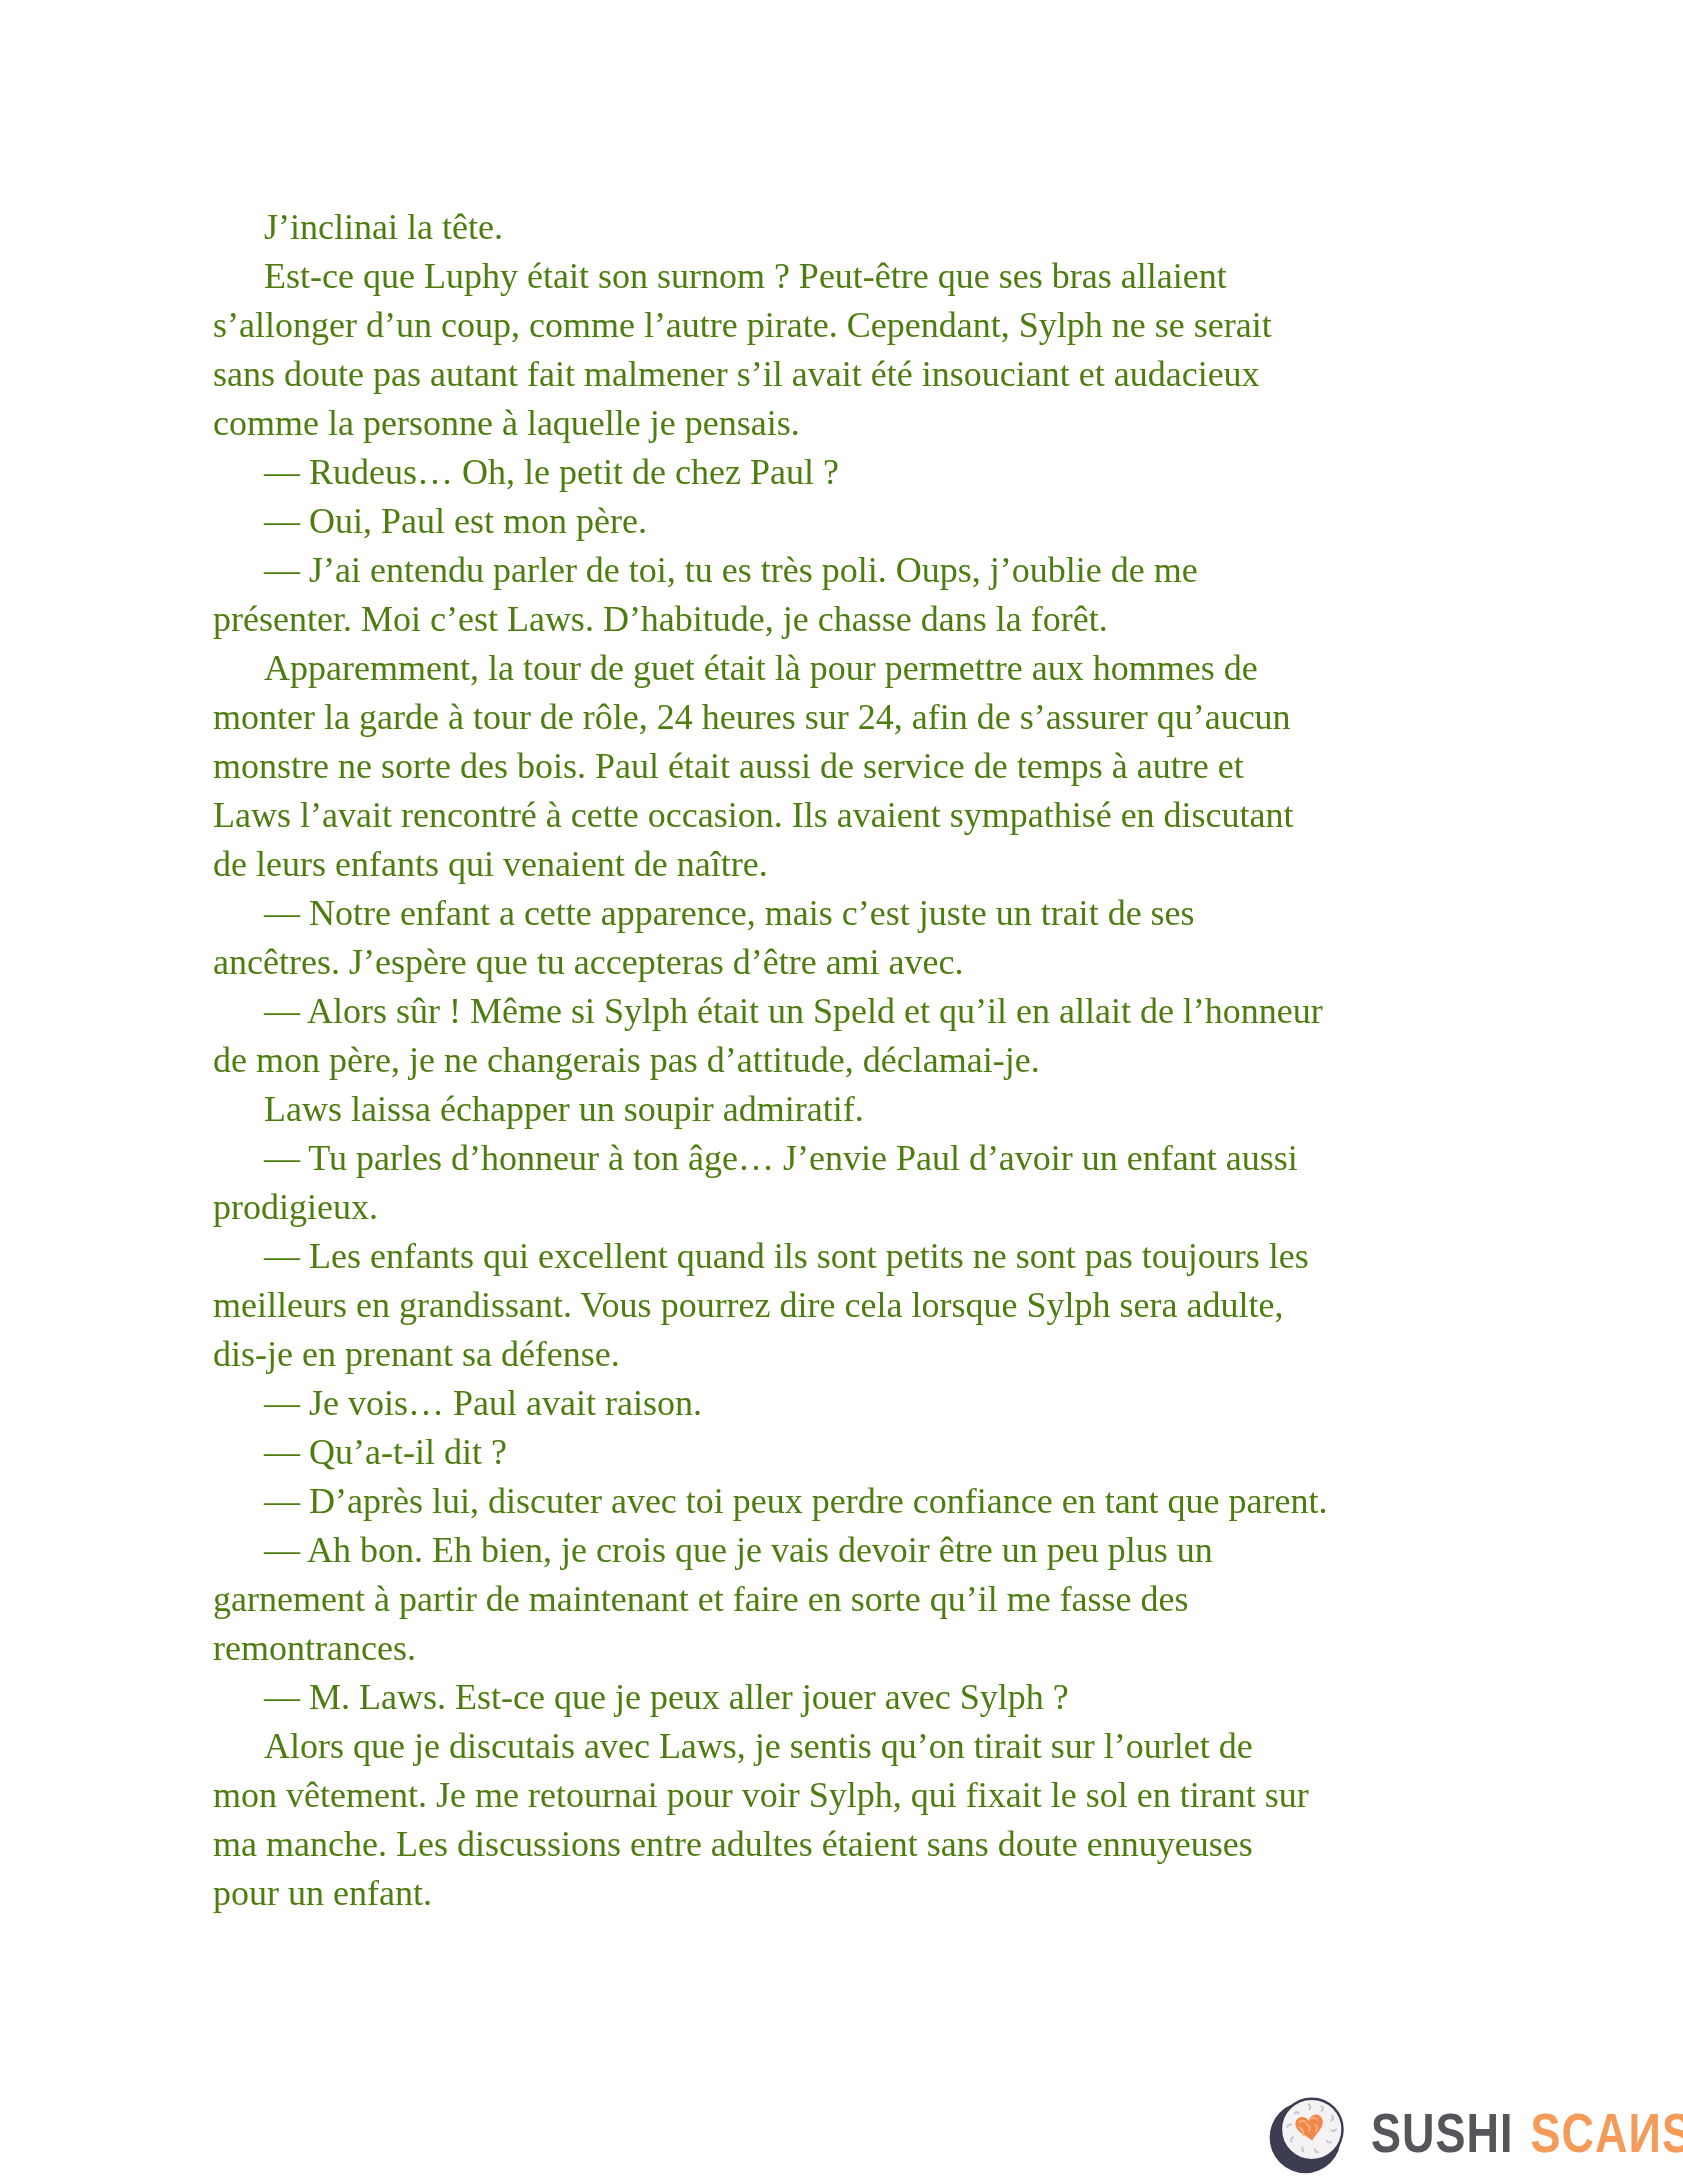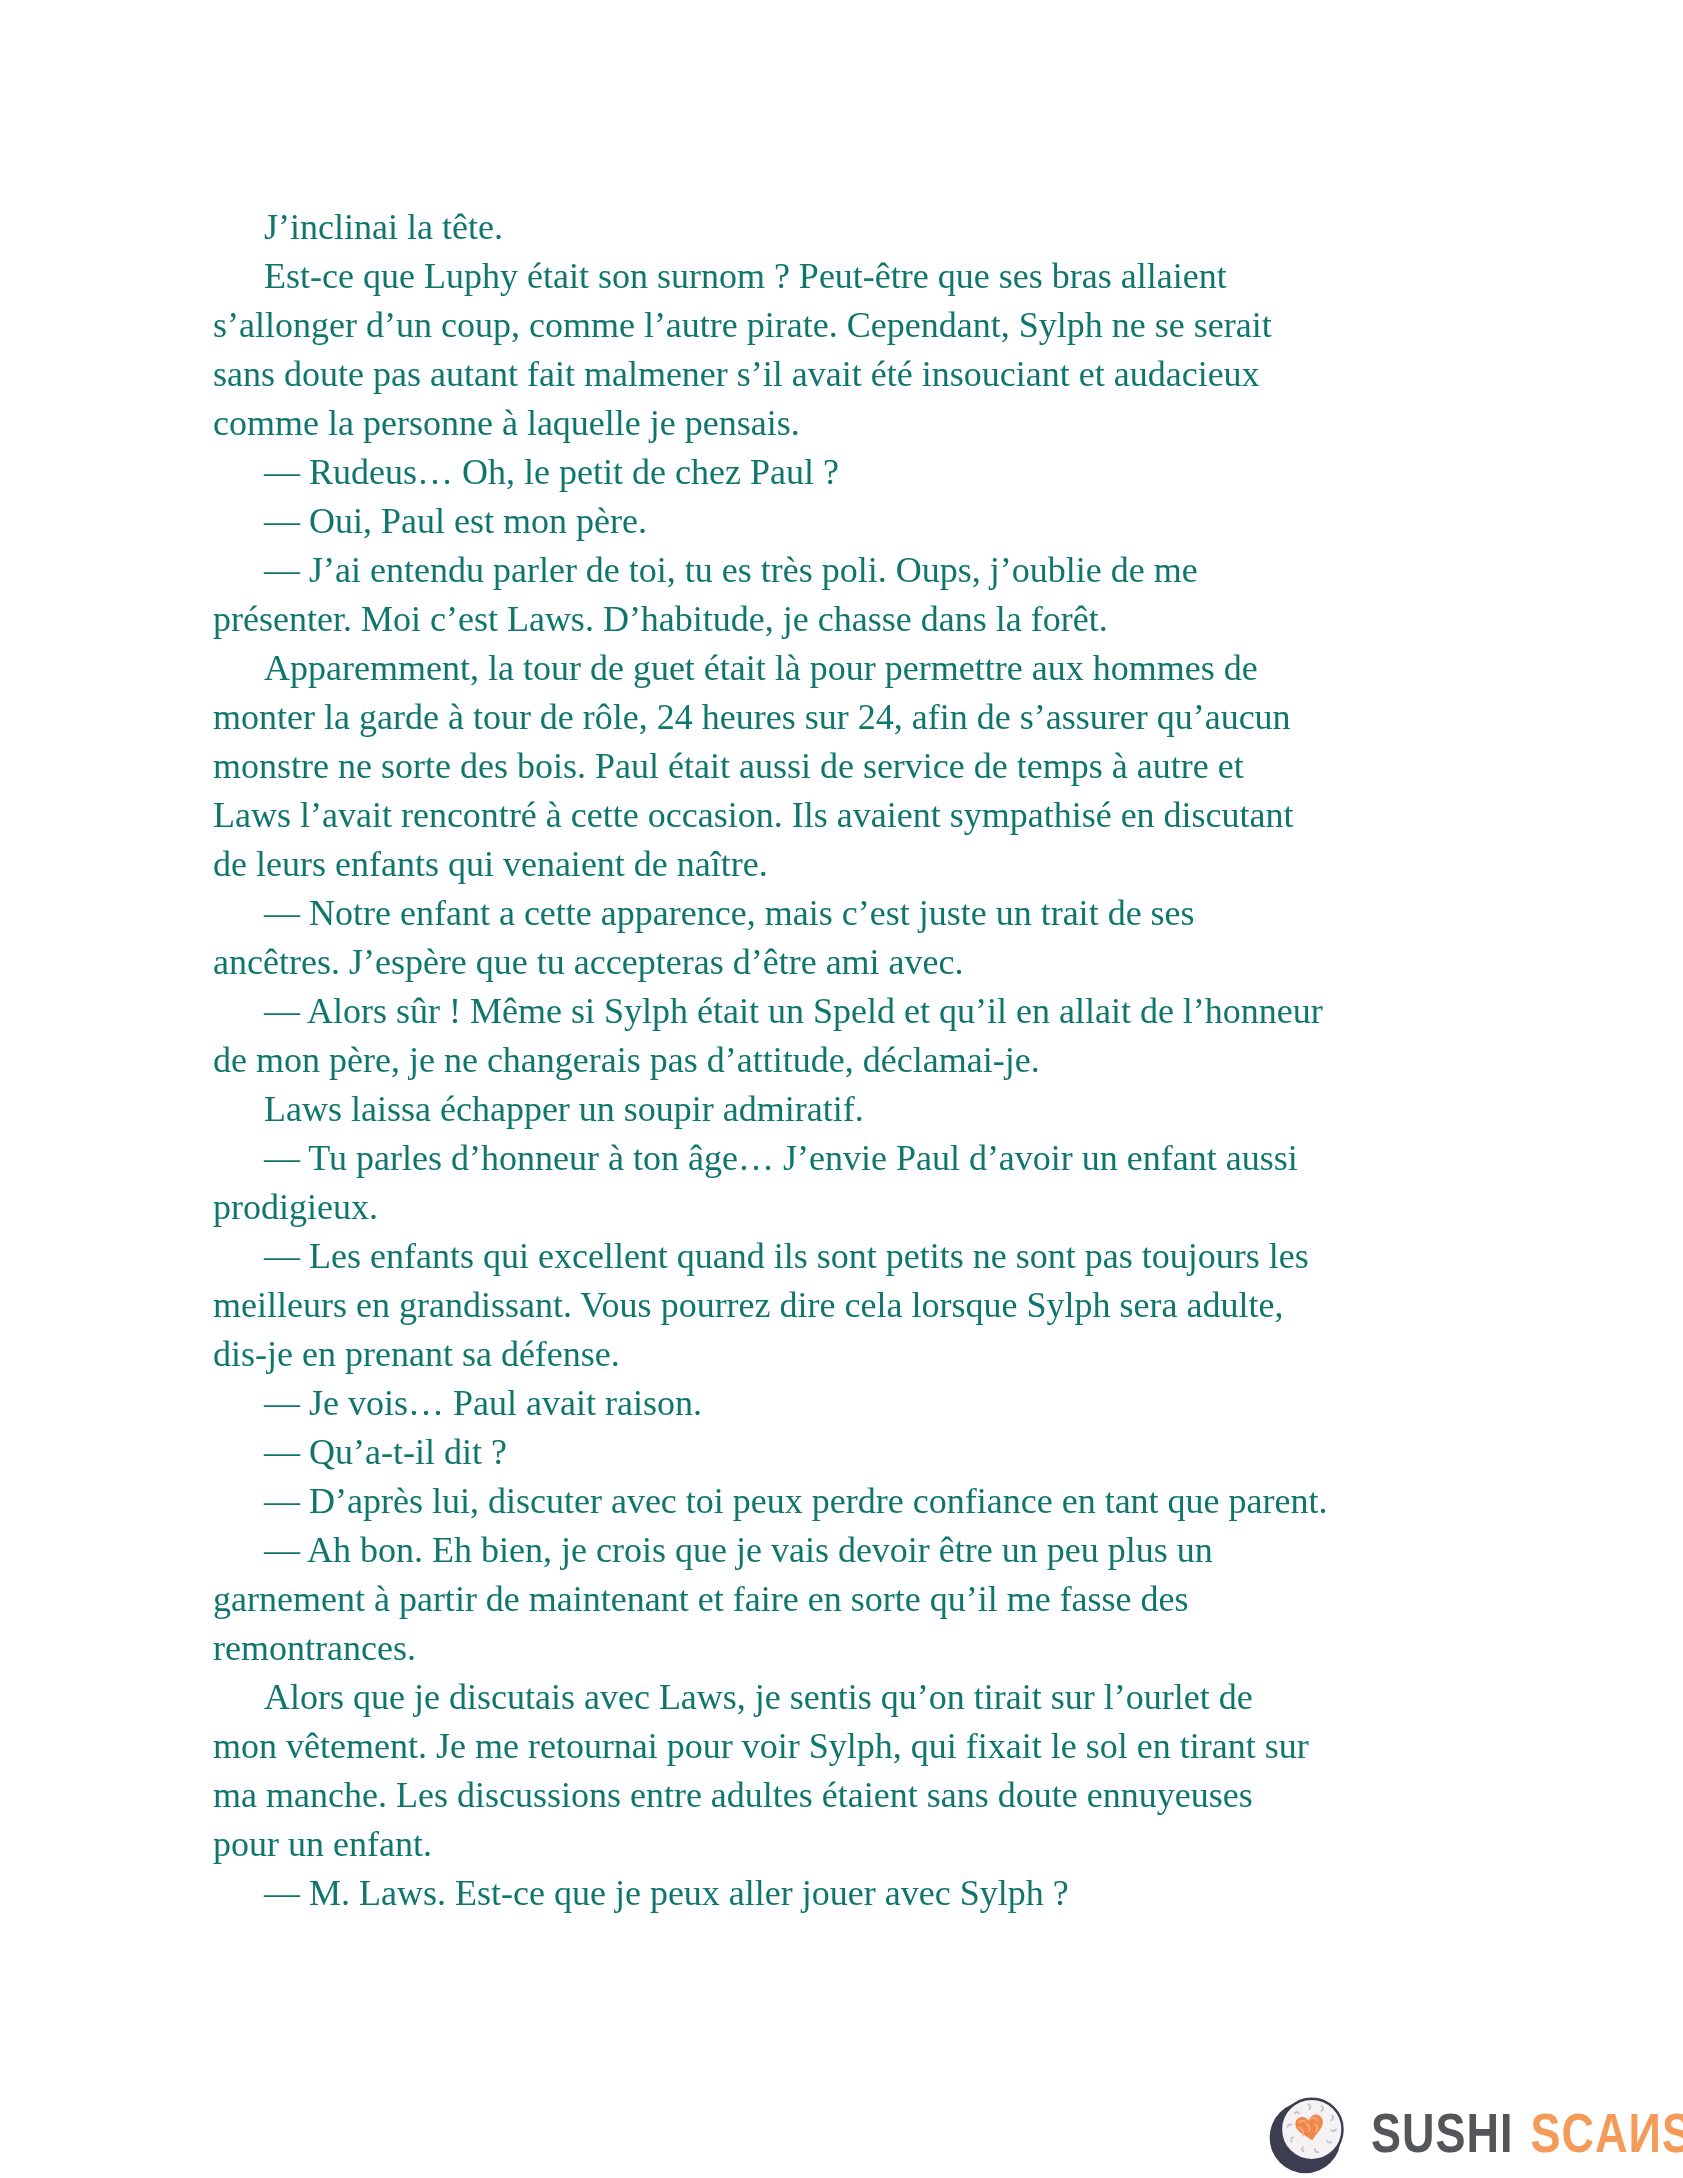--- a/index.html
+++ b/index.html
@@ -46,21 +46,21 @@
     transform: scaleY(1.22);
     white-space: nowrap;
   }
   .logo-word-sushi { margin-right: 17px; }
 </style>
 </head>
 <body>
 
 <div class="page">
 
-  <main class="text-block" id="text-block" style="color: #0f766e;">
+  <main class="text-block" id="text-block" style="color: #4d7c0f;">
       <p class="para">J’inclinai la tête.</p>
       <p class="para">Est-ce que Luphy était son surnom ? Peut-être que ses bras allaient
 s’allonger d’un coup, comme l’autre pirate. Cependant, Sylph ne se serait
 sans doute pas autant fait malmener s’il avait été insouciant et audacieux
 comme la personne à laquelle je pensais.</p>
       <p class="para">— Rudeus… Oh, le petit de chez Paul ?</p>
       <p class="para">— Oui, Paul est mon père.</p>
       <p class="para">— J’ai entendu parler de toi, tu es très poli. Oups, j’oublie de me
 présenter. Moi c’est Laws. D’habitude, je chasse dans la forêt.</p>
       <p class="para">Apparemment, la tour de guet était là pour permettre aux hommes de
@@ -77,25 +77,25 @@
 prodigieux.</p>
       <p class="para">— Les enfants qui excellent quand ils sont petits ne sont pas toujours les
 meilleurs en grandissant. Vous pourrez dire cela lorsque Sylph sera adulte,
 dis-je en prenant sa défense.</p>
       <p class="para">— Je vois… Paul avait raison.</p>
       <p class="para">— Qu’a-t-il dit ?</p>
       <p class="para">— D’après lui, discuter avec toi peux perdre confiance en tant que parent.</p>
       <p class="para">— Ah bon. Eh bien, je crois que je vais devoir être un peu plus un
 garnement à partir de maintenant et faire en sorte qu’il me fasse des
 remontrances.</p>
+      <p class="para">— M. Laws. Est-ce que je peux aller jouer avec Sylph ?</p>
       <p class="para">Alors que je discutais avec Laws, je sentis qu’on tirait sur l’ourlet de
 mon vêtement. Je me retournai pour voir Sylph, qui fixait le sol en tirant sur
 ma manche. Les discussions entre adultes étaient sans doute ennuyeuses
 pour un enfant.</p>
-      <p class="para">— M. Laws. Est-ce que je peux aller jouer avec Sylph ?</p>
     </main>
 
   <div class="logo">
     <svg width="81" height="83" viewBox="0 0 100 100" aria-hidden="true">
 
       <circle cx="46" cy="55" r="44" fill="#3D3D52"></circle>
 
       <circle cx="54" cy="45" r="38" fill="#F5F2F4" stroke="#3D3D52" stroke-width="3"></circle>
 
       <g fill="none" stroke="#C4C4D4" stroke-width="2.4" stroke-linecap="round">

